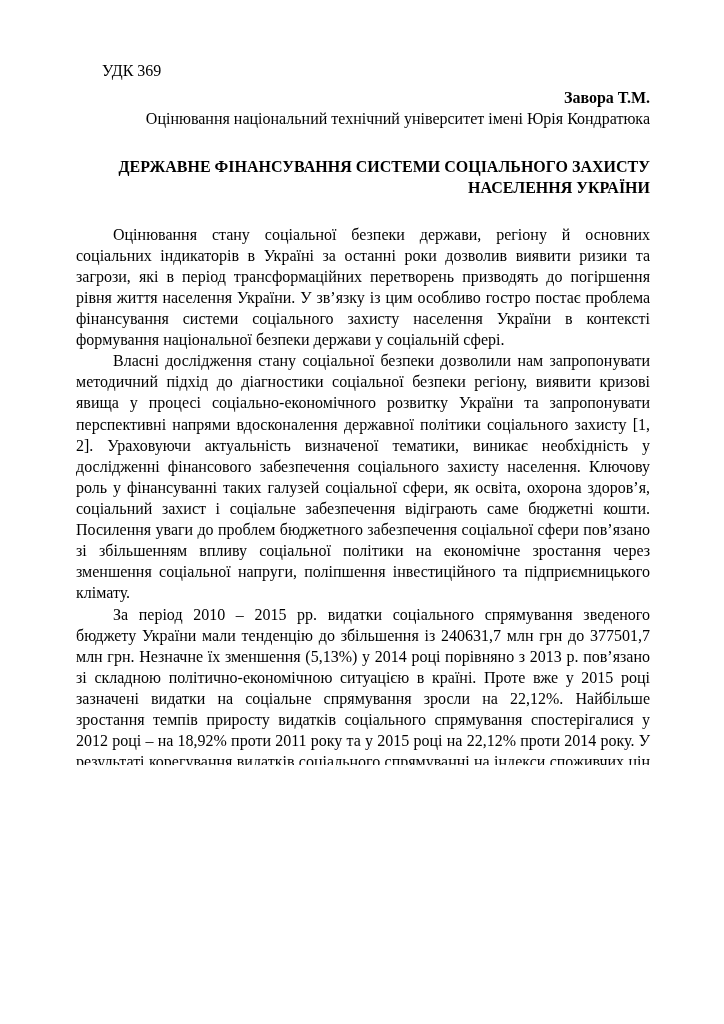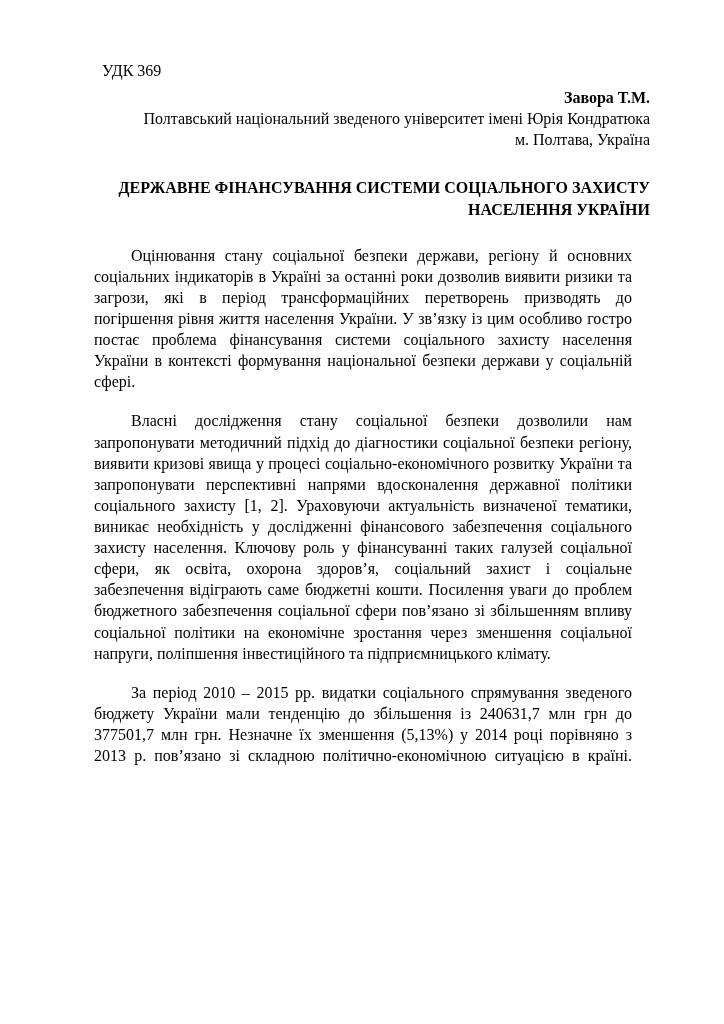--- a/index.html
+++ b/index.html
@@ -31,30 +31,29 @@
     font-weight: bold;
   }
   .title {
     text-align: right;
     font-weight: bold;
     font-size: 16px;
     line-height: 1.32;
     margin: 27px 0 25px 0;
   }
   p.body {
-    margin: 18px;
+    margin: 0;
     text-align: justify;
     text-indent: 37px;
   }
 </style>
 </head>
 <body>
 
 <div class="page">
   <p class="udc">УДК 369</p>
   <p class="center author">Завора Т.М.</p>
-  <p class="center">Полтавський національний зведеного університет імені Юрія Кондратюка</p>
-  <p class="center">м. Полтава, Україна</p>
+  <p class="center">Оцінювання національний технічний університет імені Юрія Кондратюка</p>
   <h1 class="title">ДЕРЖАВНЕ ФІНАНСУВАННЯ СИСТЕМИ СОЦІАЛЬНОГО ЗАХИСТУ НАСЕЛЕННЯ УКРАЇНИ</h1>
   <p class="body">Оцінювання стану соціальної безпеки держави, регіону й основних соціальних індикаторів в Україні за останні роки дозволив виявити ризики та загрози, які в період трансформаційних перетворень призводять до погіршення рівня життя населення України. У зв’язку із цим особливо гостро постає проблема фінансування системи соціального захисту населення України в контексті формування національної безпеки держави у соціальній сфері.</p>
   <p class="body">Власні дослідження стану соціальної безпеки дозволили нам запропонувати методичний підхід до діагностики соціальної безпеки регіону, виявити кризові явища у процесі соціально-економічного розвитку України та запропонувати перспективні напрями вдосконалення державної політики соціального захисту [1, 2]. Ураховуючи актуальність визначеної тематики, виникає необхідність у дослідженні фінансового забезпечення соціального захисту населення. Ключову роль у фінансуванні таких галузей соціальної сфери, як освіта, охорона здоров’я, соціальний захист і соціальне забезпечення відіграють саме бюджетні кошти. Посилення уваги до проблем бюджетного забезпечення соціальної сфери пов’язано зі збільшенням впливу соціальної політики на економічне зростання через зменшення соціальної напруги, поліпшення інвестиційного та підприємницького клімату.</p>
   <p class="body">За період 2010 – 2015 рр. видатки соціального спрямування зведеного бюджету України мали тенденцію до збільшення із 240631,7 млн грн до 377501,7 млн грн. Незначне їх зменшення (5,13%) у 2014 році порівняно з 2013 р. пов’язано зі складною політично-економічною ситуацією в країні. Проте вже у 2015 році зазначені видатки на соціальне спрямування зросли на 22,12%. Найбільше зростання темпів приросту видатків соціального спрямування спостерігалися у 2012 році – на 18,92% проти 2011 року та у 2015 році на 22,12% проти 2014 року. У результаті корегування видатків соціального спрямуванні на індекси споживчих цін відповідних років підтвердило, що найвищі темпи приросту видатків соціального спрямування спостерігалися у 2012 році і становили 24,64% порівняно із попереднім роком з урахуванням темпів інфляції. Незважаючи на те, що номінальні обсяги видатків соціального спрямування у 2015 році значно перевищують розміри видатків 2014 року, проте реальні темпи їх приросту становили лише 6,44%.</p>
 </div>
 
 </body></html>

